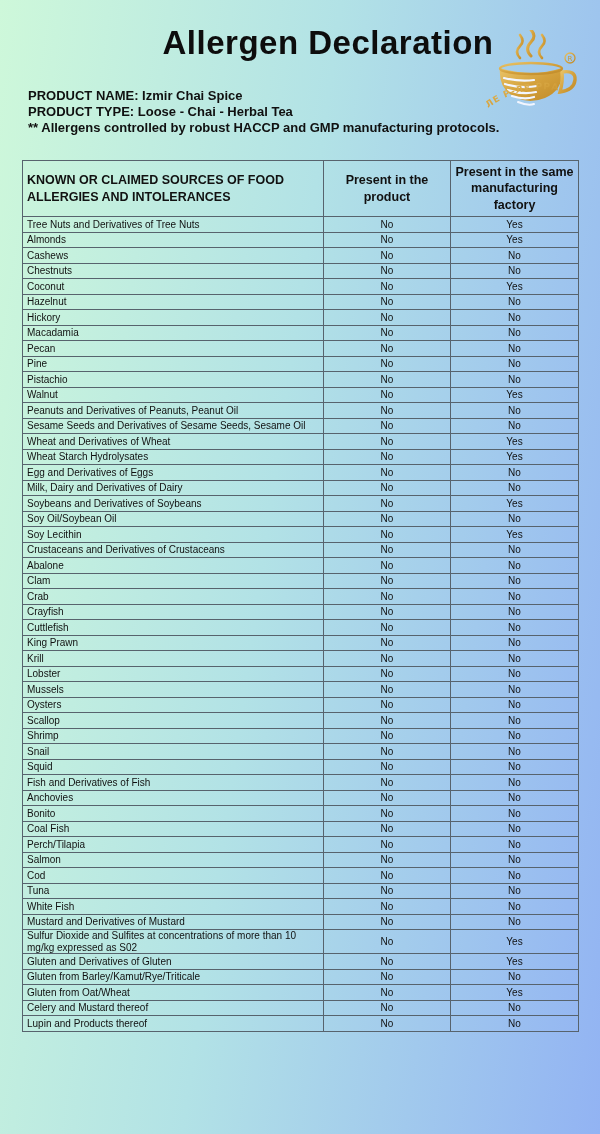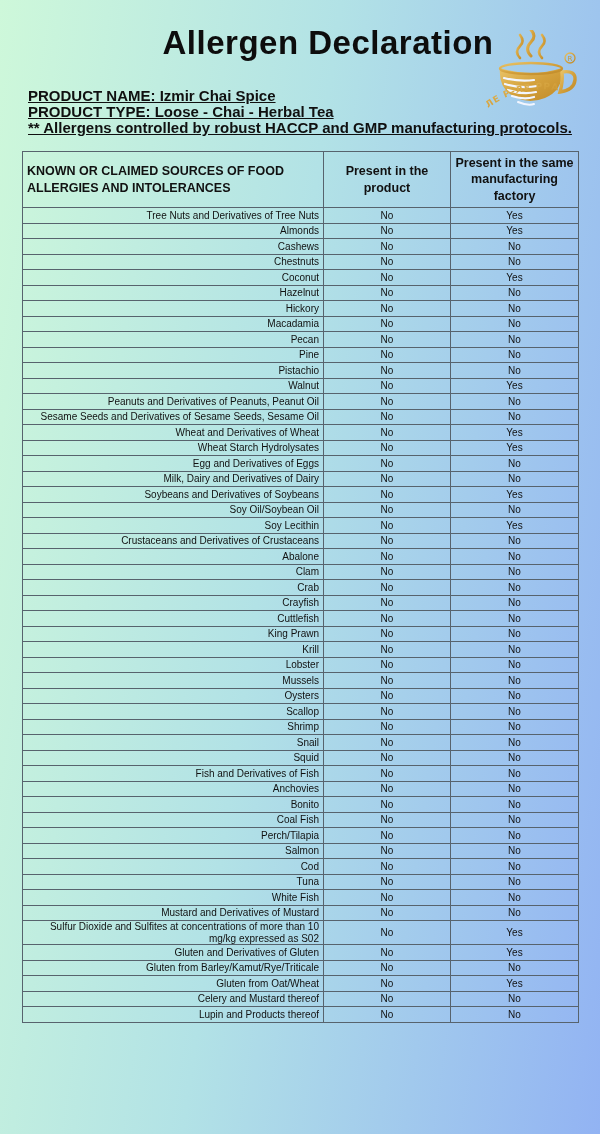--- a/index.html
+++ b/index.html
@@ -10,41 +10,41 @@
     position:relative;overflow:hidden;color:#121212;
   }
   .page-title{
     position:absolute;top:24px;left:0;width:576px;
     text-align:center;font-size:33px;font-weight:bold;color:#0d0d0d;
     letter-spacing:0.5px;margin:0;padding-left:40px;
   }
   .logo{position:absolute;top:30px;right:12px;width:110px;height:100px;}
   .product-info{
     position:absolute;top:88px;left:28px;width:430px;
-    font-size:15px;font-weight:bold;line-height:16px;color:#101010;text-decoration:underline;
+    font-size:13px;font-weight:bold;line-height:16px;color:#101010;
   }
   .product-info div{white-space:nowrap;}
   .allergen-table{
-    position:absolute;top:151px;left:22px;width:556px;
+    position:absolute;top:160px;left:22px;width:556px;
     border-collapse:collapse;table-layout:fixed;
     font-size:10px;color:#111;
   }
   .allergen-table th,.allergen-table td{
     border:1px solid #57636d;
     padding:0 4px;vertical-align:middle;
     overflow:hidden;
   }
   .allergen-table thead th{
     font-size:12.5px;font-weight:bold;line-height:1.32;
     height:55px;
   }
   .th-left{text-align:left;padding-left:6px;}
   .th-center{text-align:center;}
   .allergen-table td{height:14.5px;line-height:1.15;}
-  .cell-left{text-align:right;margin-left:32px;}
+  .cell-left{text-align:left;margin-left:32px;}
   .cell-center{text-align:center;}
   .col-allergen{width:301px;}
   .col-product{width:127px;}
   .col-factory{width:128px;}
 </style>
 </head>
 <body>
 
 <h1 class="page-title">Allergen Declaration</h1>
 

